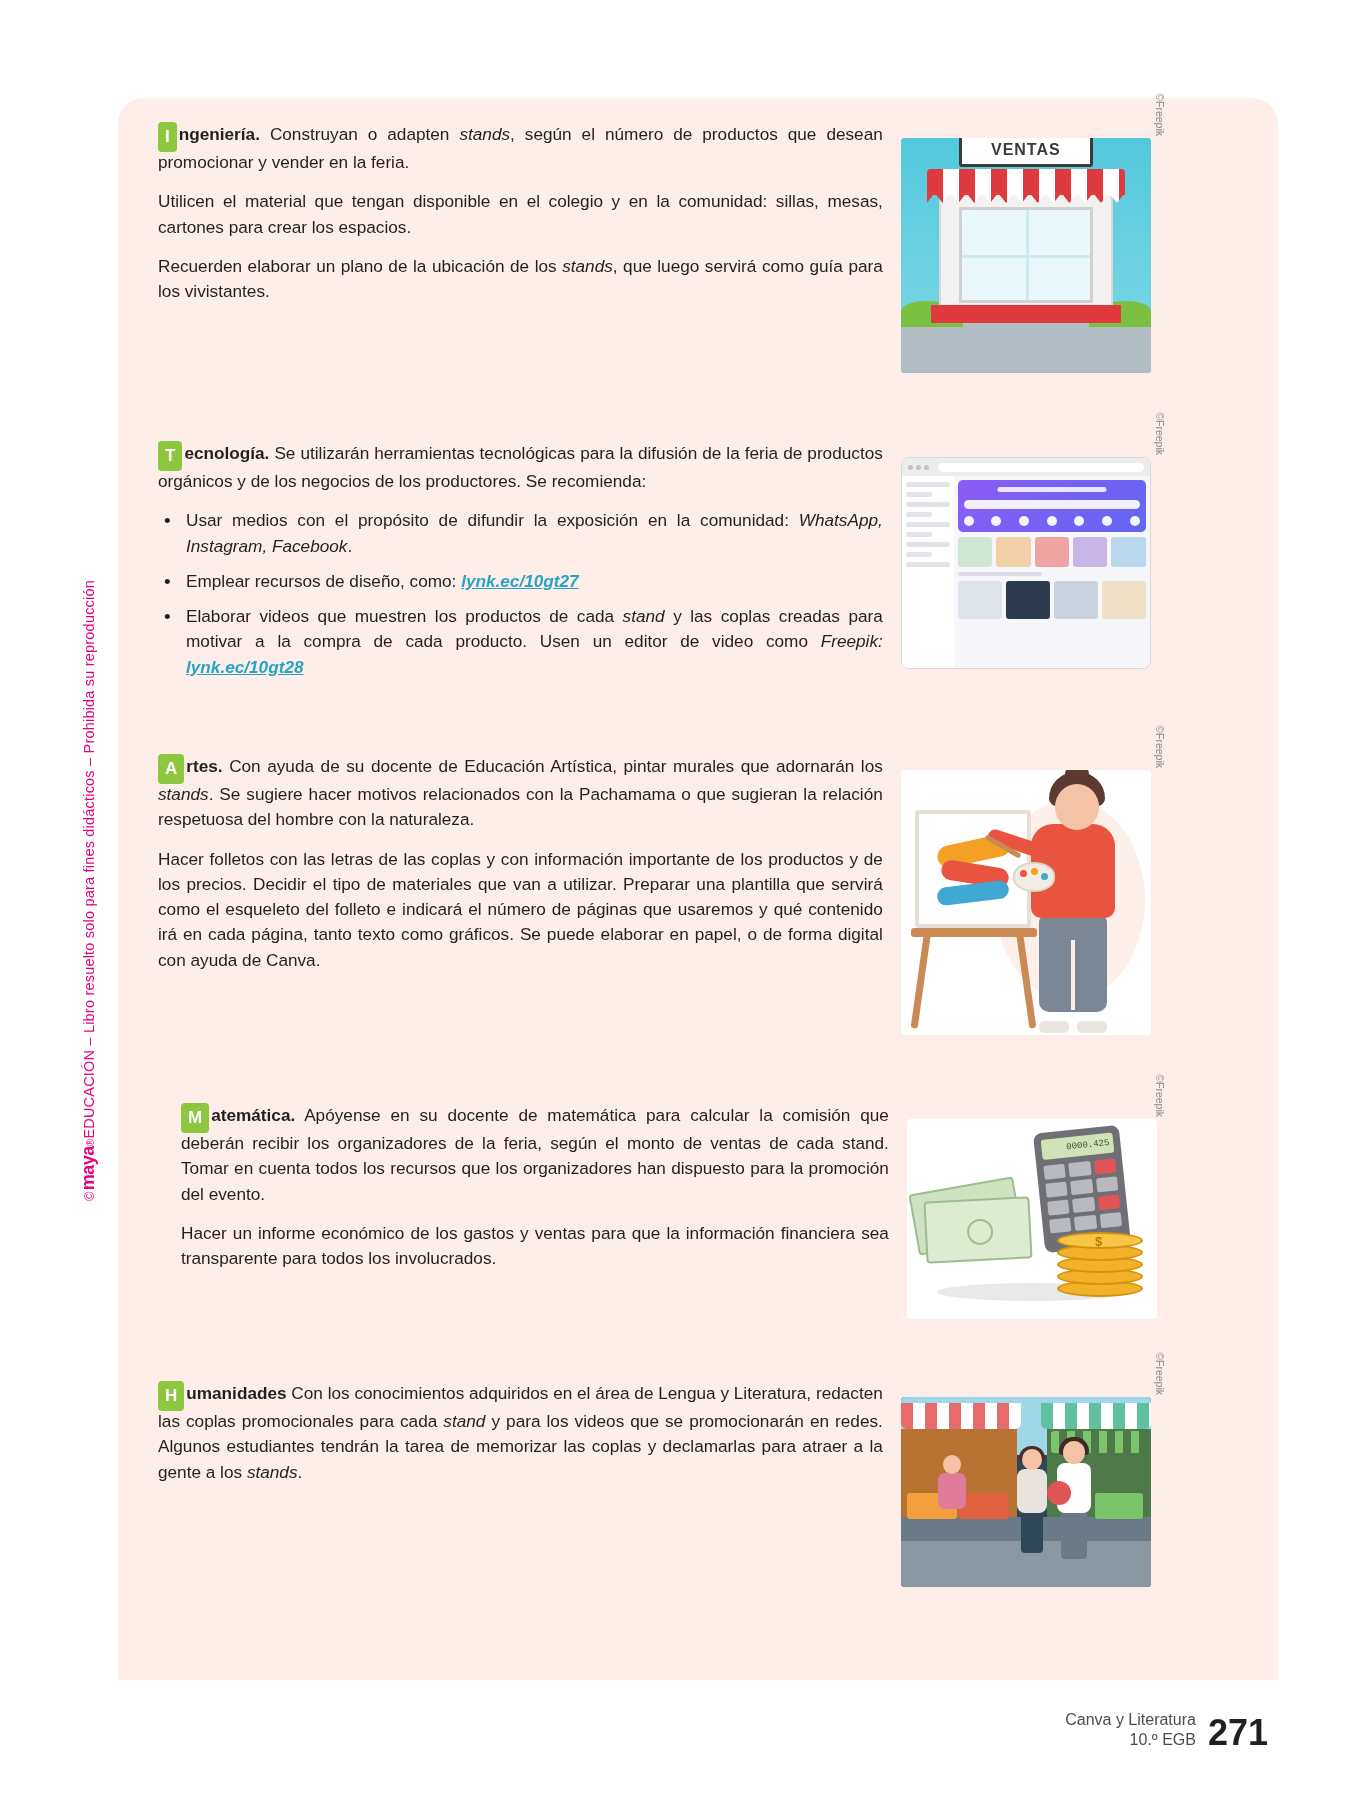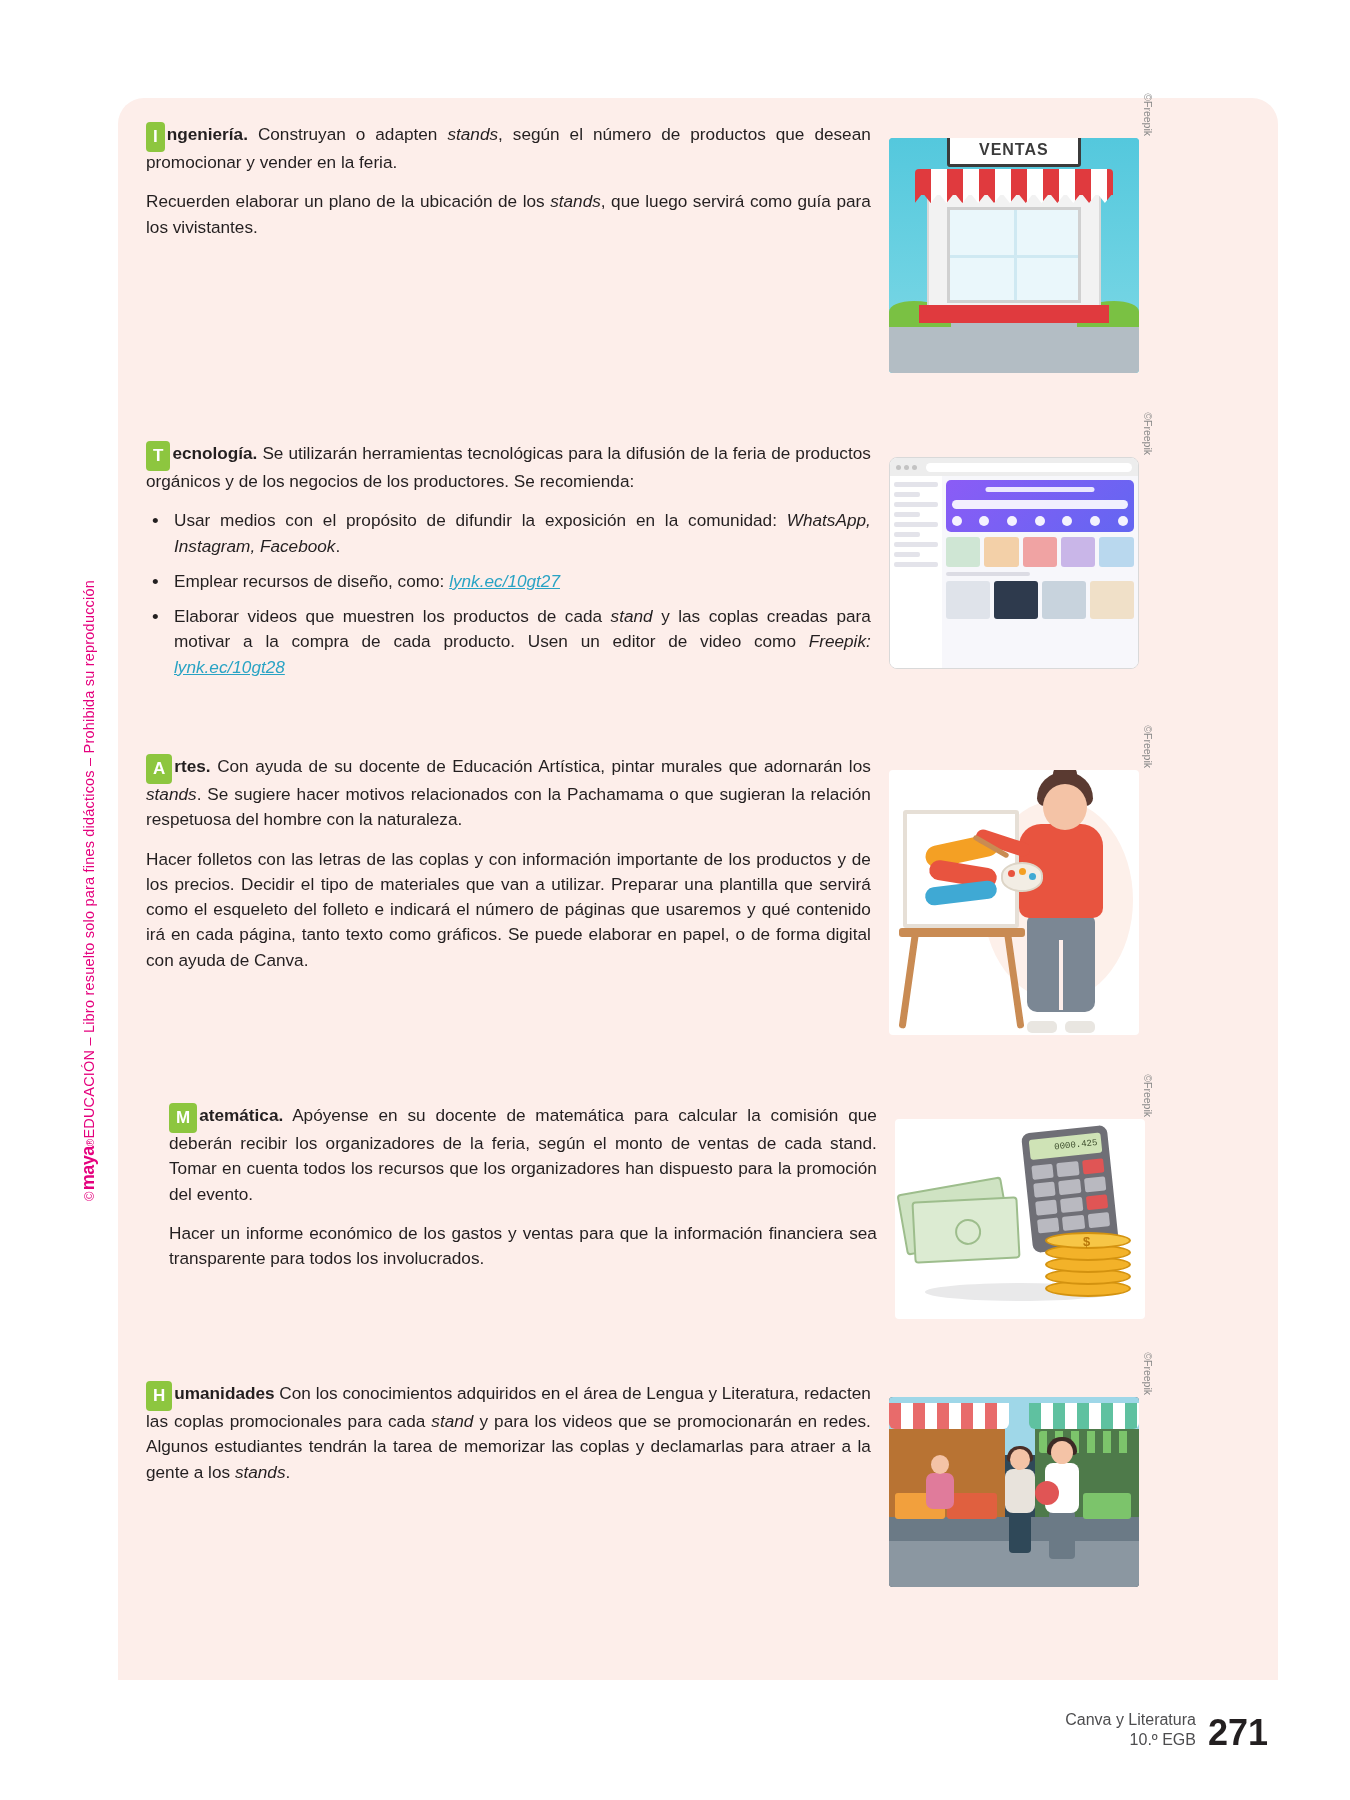--- a/index.html
+++ b/index.html
@@ -49,21 +49,21 @@
     top: 98px;
     width: 1160px;
     height: 1582px;
     background: #fdeeea;
     border-radius: 26px 26px 0 0;
   }
 
   
   .content {
     position: absolute;
-    left: 116px;
+    left: 128px;
     top: 98px;
     width: 1032px;
   }
 
   .block {
     position: relative;
     display: flex;
     align-items: flex-start;
   }
 
@@ -97,21 +97,21 @@
     font-size: 17px;
     line-height: 1;
     padding: 6px 7px 7px 7px;
     border-radius: 4px;
     margin-right: 2px;
     position: relative;
     top: 2px;
   }
   .lead { font-weight: 700; }
   .it { font-style: italic; }
-  .link { color: #29a3c4; font-style: italic; font-weight: 400; margin-top: 16px; }
+  .link { color: #29a3c4; font-style: italic; font-weight: 700; margin-top: 16px; }
 
   ul.bullets {
     margin: 4px 0 0 0;
     padding: 0;
     list-style: none;
   }
   ul.bullets li {
     position: relative;
     padding-left: 28px;
     margin-bottom: 10px;
@@ -348,20 +348,21 @@
   </div>
 </div>
 
 <div class="content">
 
   <div class="block" style="padding-top:22px;">
     <div class="text-col">
       <p class="para">
         <span class="badge">I</span><span class="lead">ngeniería.</span><span> Construyan o adapten </span><span class="it">stands</span><span>, según el número de productos que desean promocionar y vender en la feria.</span>
       </p>
+      <p class="para">Utilicen el material que tengan disponible en el colegio y en la comunidad: sillas, mesas, cartones para crear los espacios.</p>
       <p class="para last">
         <span>Recuerden elaborar un plano de la ubicación de los </span><span class="it">stands</span><span>, que luego servirá como guía para los vivistantes.</span>
       </p>
     </div>
     <div class="media-col">
       <div class="credit">©Freepik</div>
       <div class="figure fig-stand">
         <div class="sky"></div>
         <div class="ground"></div>
         <div class="grass-l"></div>

